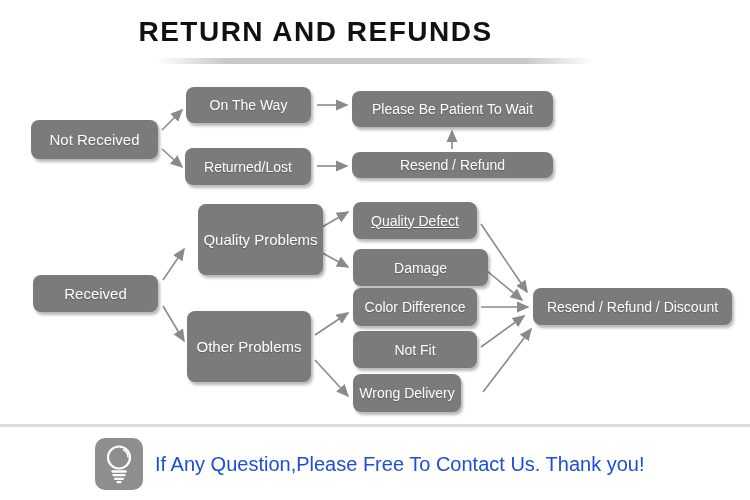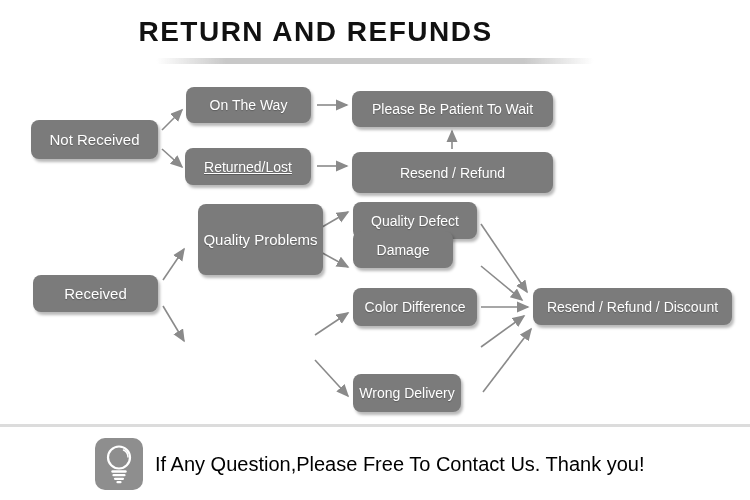--- a/index.html
+++ b/index.html
@@ -49,49 +49,49 @@
     justify-content: center;
     text-align: center;
     font-size: 14px;
     box-shadow: 2px 3px 3px rgba(0,0,0,0.28);
     text-shadow: 0 1px 1px rgba(0,0,0,0.25);
   }
   .node.lg { font-size: 15px; }
   
   .n-not-received   { left: 31px;  top: 120px; width: 127px; height: 39px; }
   .n-on-the-way     { left: 186px; top: 87px;  width: 125px; height: 36px; }
-  .n-returned-lost  { left: 185px; top: 148px; width: 126px; height: 37px; text-decoration: underline; }
+  .n-returned-lost  { left: 185px; top: 148px; width: 126px; height: 37px; }
   .n-please-wait    { left: 352px; top: 91px;  width: 201px; height: 36px; }
-  .n-resend-refund  { left: 352px; top: 152px; width: 201px; height: 41px; }
+  .n-resend-refund  { left: 352px; top: 152px; width: 201px; height: 26px; }
   .n-received       { left: 33px;  top: 275px; width: 125px; height: 37px; text-align: right; }
   .n-quality-problems { left: 198px; top: 204px; width: 125px; height: 71px; }
   .n-other-problems   { left: 187px; top: 311px; width: 124px; height: 71px; }
-  .n-quality-defect   { left: 353px; top: 202px; width: 124px; height: 37px; }
-  .n-damage           { left: 353px; top: 231px; width: 100px; height: 37px; }
+  .n-quality-defect   { left: 353px; top: 202px; width: 124px; height: 37px; text-decoration: underline; }
+  .n-damage           { left: 353px; top: 249px; width: 135px; height: 37px; }
   .n-color-difference { left: 353px; top: 288px; width: 124px; height: 38px; }
   .n-not-fit          { left: 353px; top: 331px; width: 124px; height: 37px; }
   .n-wrong-delivery   { left: 353px; top: 374px; width: 108px; height: 38px; }
   .n-discount         { left: 533px; top: 288px; width: 199px; height: 37px; }
 
   .footer-divider {
     position: absolute;
     left: 0; top: 424px;
     width: 750px; height: 3px;
     background: #dcdcdc;
   }
   .footer {
     position: absolute;
     left: 95px; top: 438px;
     display: flex;
     align-items: center;
     gap: 12px;
   }
   .footer-message {
     font-size: 20px;
-    color: #000000;
+    color: #1d4ed8;
   }
 </style>
 </head>
 <body>
 
 <div class="stage">
 
   <div class="page-title">RETURN AND REFUNDS</div>
   <div class="title-underline"></div>
 
@@ -121,23 +121,25 @@
     </g>
   </svg>
 
   <div class="node lg n-not-received">Not Received</div>
   <div class="node n-on-the-way">On The Way</div>
   <div class="node n-returned-lost">Returned/Lost</div>
   <div class="node n-please-wait">Please Be Patient To Wait</div>
   <div class="node n-resend-refund">Resend / Refund</div>
   <div class="node lg n-received">Received</div>
   <div class="node lg n-quality-problems">Quality Problems</div>
+  <div class="node lg n-other-problems">Other Problems</div>
   <div class="node n-quality-defect">Quality Defect</div>
   <div class="node n-damage">Damage</div>
   <div class="node n-color-difference">Color Difference</div>
+  <div class="node n-not-fit">Not Fit</div>
   <div class="node n-wrong-delivery">Wrong Delivery</div>
   <div class="node n-discount">Resend / Refund / Discount</div>
 
   <div class="footer-divider"></div>
 
   <div class="footer">
     <svg width="48" height="52" viewBox="0 0 48 52" xmlns="http://www.w3.org/2000/svg">
       <rect x="0" y="0" width="48" height="52" rx="10" fill="#8e8e8e"></rect>
       <circle cx="24" cy="19.5" r="11" fill="none" stroke="#ffffff" stroke-width="2.2"></circle>
       <path d="M28.5 12 a8 8 0 0 1 4.5 7" fill="none" stroke="#ffffff" stroke-width="1.5" stroke-linecap="round"></path>

